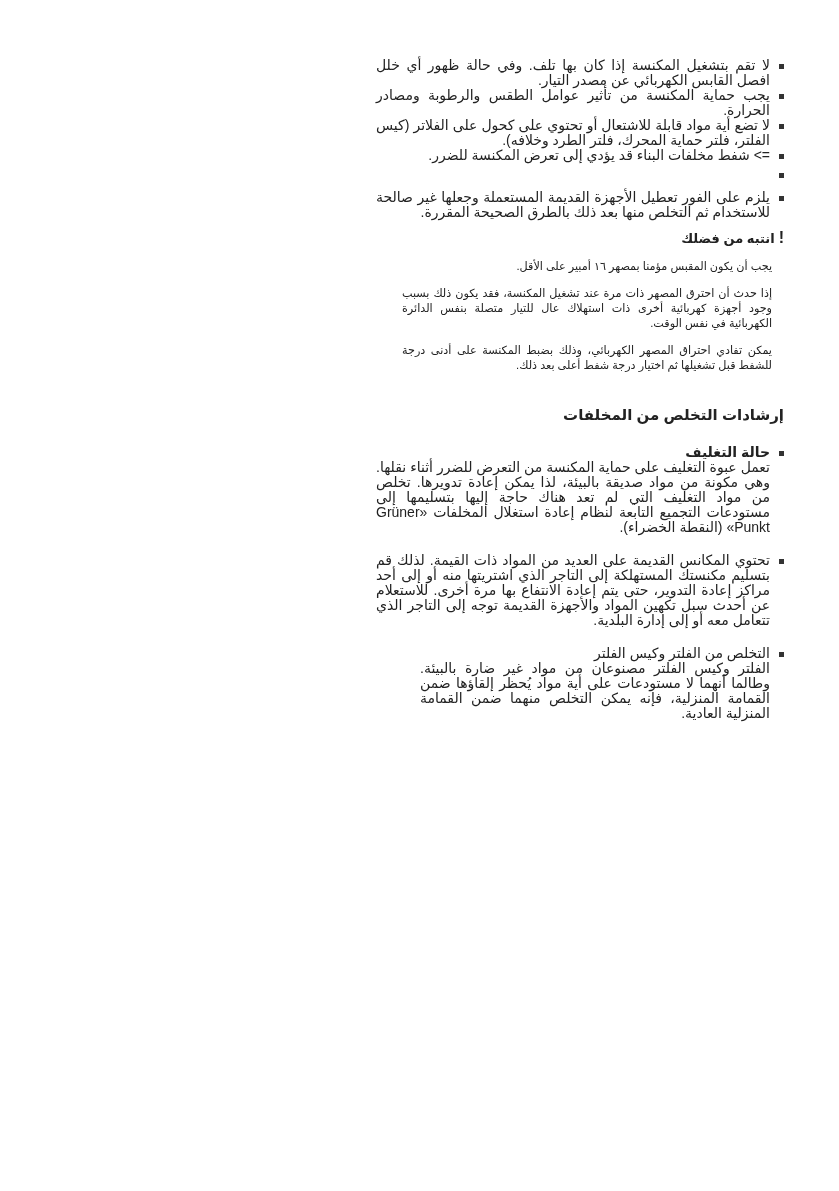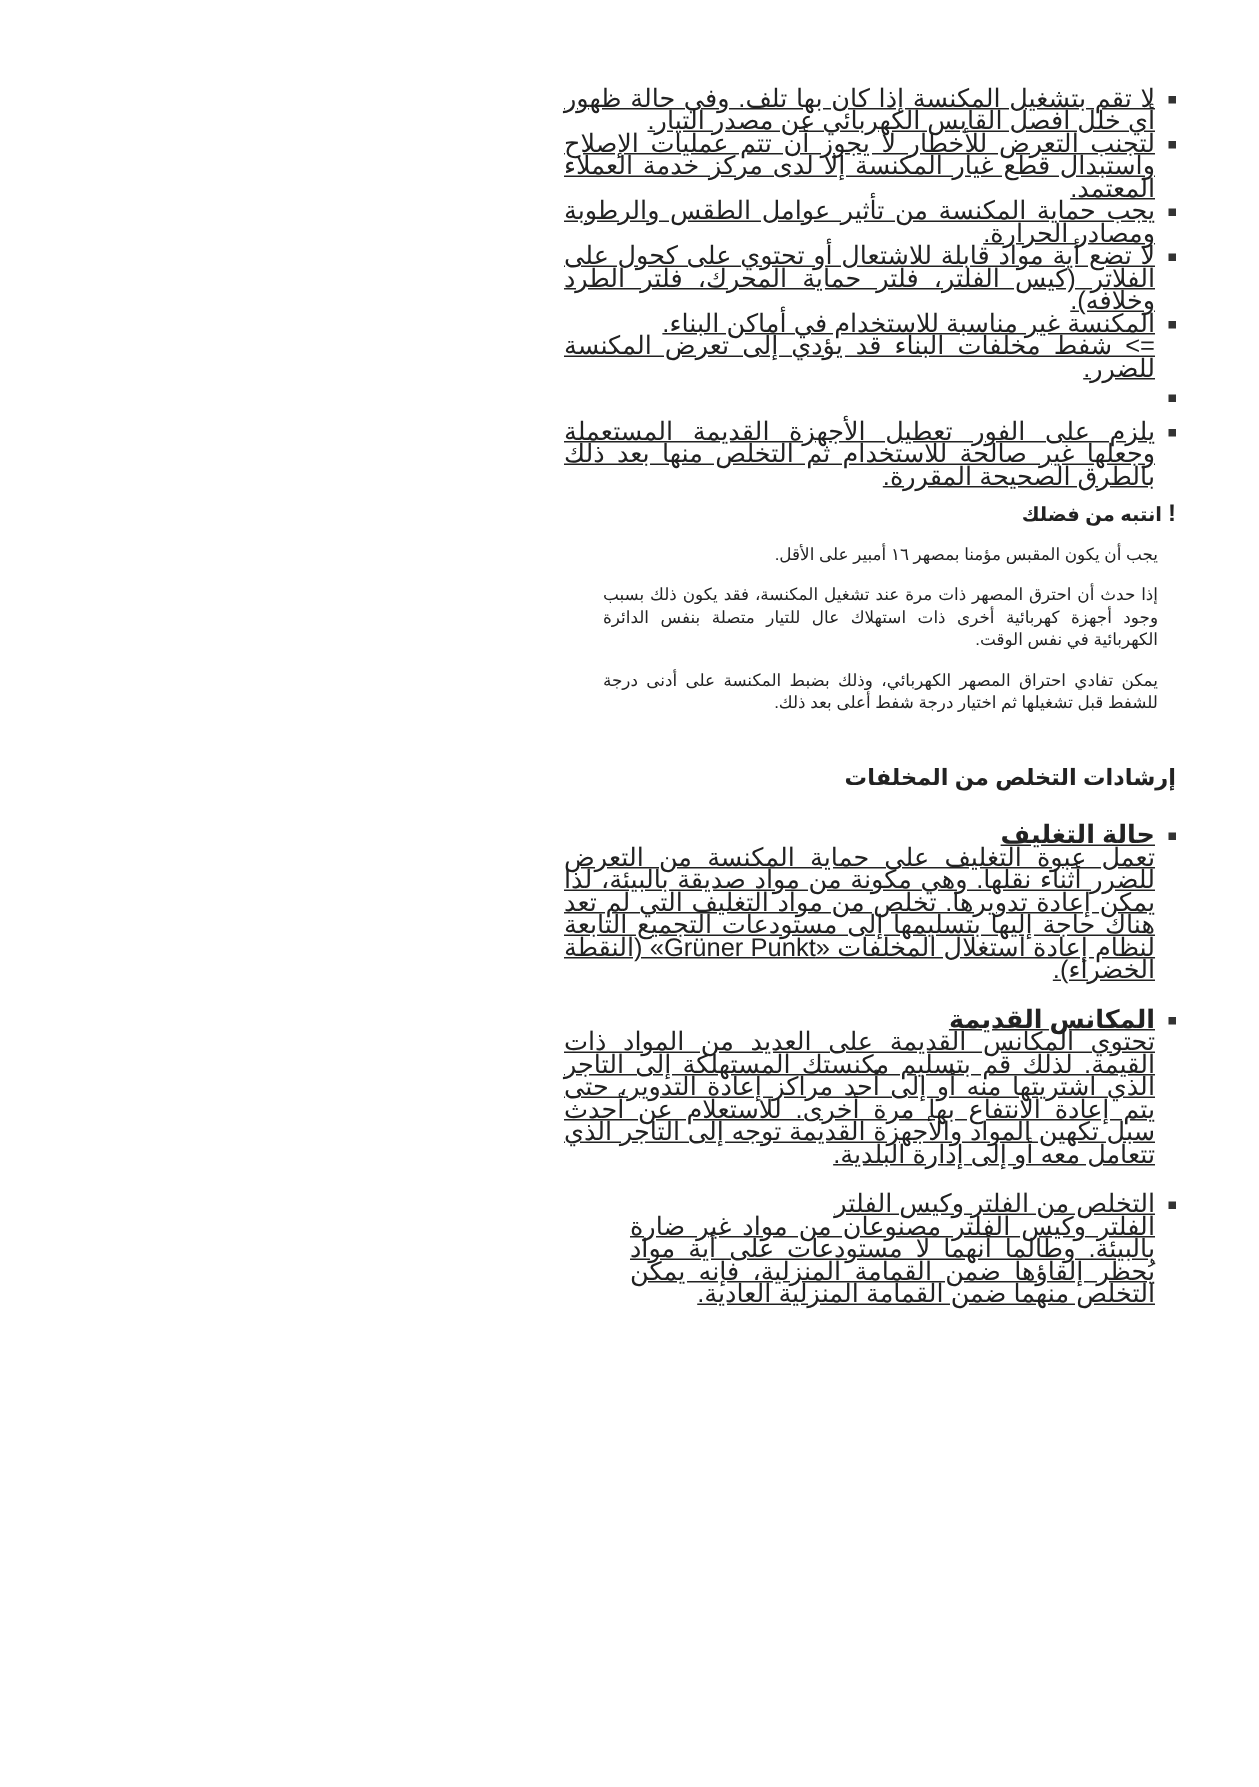--- a/index.html
+++ b/index.html
@@ -1,20 +1,20 @@
 <!DOCTYPE html>
 <html><head>
   <meta charset="utf-8">
   <style>
     html, body { margin: 0; padding: 0; background: #ffffff; }
     body { width: 839px; height: 1191px; position: relative; overflow: hidden;
       font-family: "Liberation Sans", "DejaVu Sans", sans-serif; color: #222; }
     .page { position: absolute; left: 376px; top: 58px; width: 408px; direction: rtl; text-align: right; }
     .list { list-style: none; margin: 0; padding: 0; }
-    .item { position: relative; padding-right: 14px; font-size: 17px; line-height: 15px; margin: 0; text-decoration: underline; }
+    .item { position: relative; padding-right: 14px; font-size: 14px; line-height: 15px; margin: 0; }
     .item .bullet { position: absolute; right: 0; top: 6px; width: 5px; height: 5px; background: #333; }
     .item p { margin: 0; text-align: justify; text-align-last: right; }
     .warn-title { font-weight: bold; font-size: 13px; margin: 10px 0 2px 0; line-height: 16px; }
     .warn-title .excl { font-size: 16px; font-weight: bold; margin-left: 4px; }
     .para { font-size: 11.2px; line-height: 15px; margin: 12px; text-align: justify; text-align-last: right; padding-left: 14px; }
     .h2 { font-weight: bold; font-size: 15px; margin: 34px 0 22px 0; line-height: 16px; }
     .sub { margin-bottom: 18px; }
     .sub .item-title { font-weight: bold; }
     .sub-last { width: 350px; margin-left: 0; margin-right: 0; margin-top: 10px; }
     .sub-last .item-title { font-weight: normal; }
@@ -24,33 +24,28 @@
 
 <div class="page">
 
   <ul class="list">
     <li class="item">
       <span class="bullet"></span>
       <p>لا تقم بتشغيل المكنسة إذا كان بها تلف. وفي حالة ظهور أي خلل افصل القابس الكهربائي عن مصدر التيار.</p>
     </li>
     <li class="item">
       <span class="bullet"></span>
-      <p>لتجنب التعرض للأخطار لا يجوز أن تتم عمليات الإصلاح واستبدال قطع غيار المكنسة إلا لدى مركز خدمة العملاء المعتمد.</p>
-    </li>
-    <li class="item">
-      <span class="bullet"></span>
       <p>يجب حماية المكنسة من تأثير عوامل الطقس والرطوبة ومصادر الحرارة.</p>
     </li>
     <li class="item">
       <span class="bullet"></span>
       <p>لا تضع أية مواد قابلة للاشتعال أو تحتوي على كحول على الفلاتر (كيس الفلتر، فلتر حماية المحرك، فلتر الطرد وخلافه).</p>
     </li>
     <li class="item">
       <span class="bullet"></span>
-      <p>المكنسة غير مناسبة للاستخدام في أماكن البناء.</p>
       <p>=&gt; شفط مخلفات البناء قد يؤدي إلى تعرض المكنسة للضرر.</p>
     </li>
     <li class="item" style="height:15px;margin-top:4px;">
       <span class="bullet"></span>
       <p></p>
     </li>
     <li class="item" style="margin-top:8px;">
       <span class="bullet"></span>
       <p>يلزم على الفور تعطيل الأجهزة القديمة المستعملة وجعلها غير صالحة للاستخدام ثم التخلص منها بعد ذلك بالطرق الصحيحة المقررة.</p>
     </li>
@@ -66,21 +61,20 @@
   <div class="h2">إرشادات التخلص من المخلفات</div>
 
   <div class="item sub">
     <span class="bullet"></span>
     <p class="item-title">حالة التغليف</p>
     <p>تعمل عبوة التغليف على حماية المكنسة من التعرض للضرر أثناء نقلها. وهي مكونة من مواد صديقة بالبيئة، لذا يمكن إعادة تدويرها. تخلص من مواد التغليف التي لم تعد هناك حاجة إليها بتسليمها إلى مستودعات التجميع التابعة لنظام إعادة استغلال المخلفات «Grüner Punkt» (النقطة الخضراء).</p>
   </div>
 
   <div class="item sub">
     <span class="bullet"></span>
-    <p class="item-title">المكانس القديمة</p>
     <p>تحتوي المكانس القديمة على العديد من المواد ذات القيمة. لذلك قم بتسليم مكنستك المستهلكة إلى التاجر الذي اشتريتها منه أو إلى أحد مراكز إعادة التدوير، حتى يتم إعادة الانتفاع بها مرة أخرى. للاستعلام عن أحدث سبل تكهين المواد والأجهزة القديمة توجه إلى التاجر الذي تتعامل معه أو إلى إدارة البلدية.</p>
   </div>
 
   <div class="item sub sub-last">
     <span class="bullet"></span>
     <p class="item-title">التخلص من الفلتر وكيس الفلتر</p>
     <p>الفلتر وكيس الفلتر مصنوعان من مواد غير ضارة بالبيئة. وطالما أنهما لا مستودعات على أية مواد يُحظر إلقاؤها ضمن القمامة المنزلية، فإنه يمكن التخلص منهما ضمن القمامة المنزلية العادية.</p>
   </div>
 
 </div>

